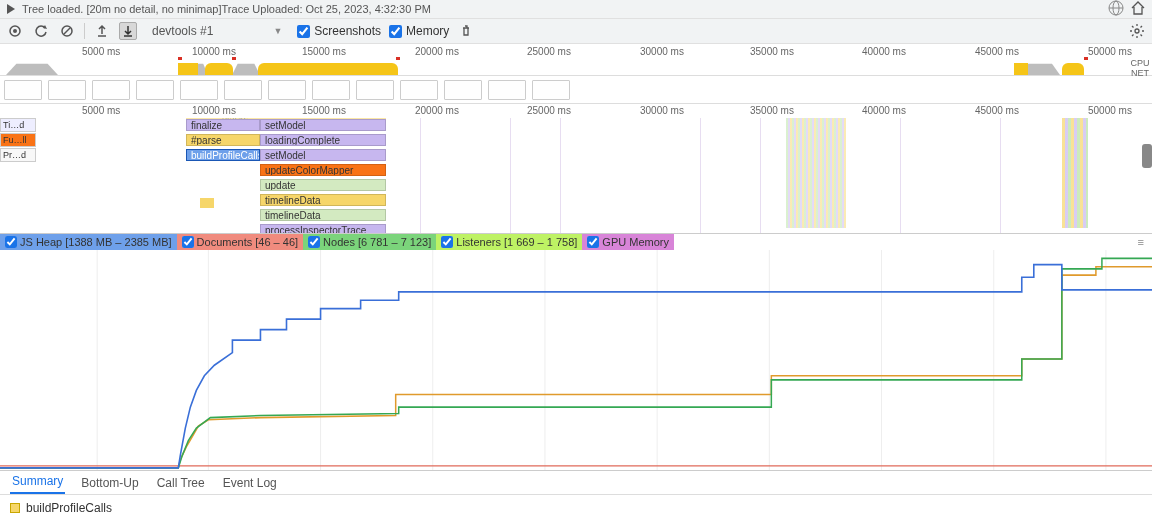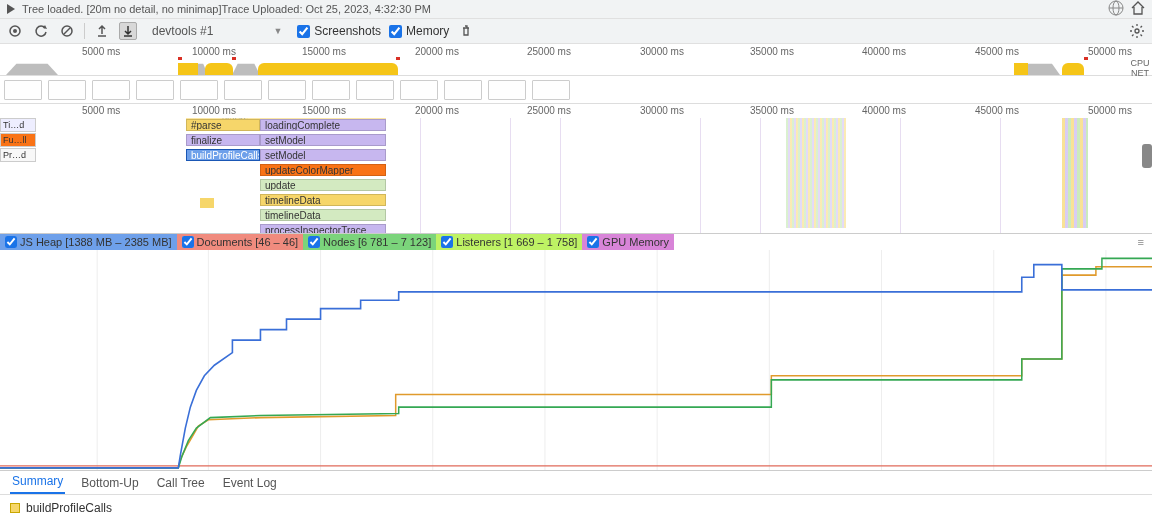--- a/index.html
+++ b/index.html
@@ -229,24 +229,24 @@
     <div class="track-labels">
       <div class="track-label" style="background:#eef">Ti…d</div>
       <div class="track-label" style="background:#f97316">Fu…ll</div>
       <div class="track-label" style="background:#f8f8f8">Pr…d</div>
     </div>
 
     <div style="position:absolute;left:186px;top:-4px;width:200px;height:8px;background:#f6d66a;opacity:.6"></div>
     <div style="position:absolute;left:222px;top:-4px;font-size:9px;color:#aa9">otasks</div>
     <div class="flame-rows">
       <div>
+        <span class="flame-cell col1 purple">finalize</span><span class="flame-cell col2 purple">setModel</span>
+      </div>
+      <div>
         <span class="flame-cell col1 yellow">#parse</span><span class="flame-cell col2 purple">loadingComplete</span>
-      </div>
-      <div>
-        <span class="flame-cell col1 purple">finalize</span><span class="flame-cell col2 purple">setModel</span>
       </div>
       <div>
         <span class="flame-cell col1 blue-sel">buildProfileCalls</span><span class="flame-cell col2 purple">setModel</span>
       </div>
       <div>
         <span class="col1" style="display:inline-block;"></span><span class="flame-cell col2 green">updateColorMapper</span>
       </div>
       <div>
         <span class="col1" style="display:inline-block;"></span><span class="flame-cell col2 lime">update</span>
       </div>

